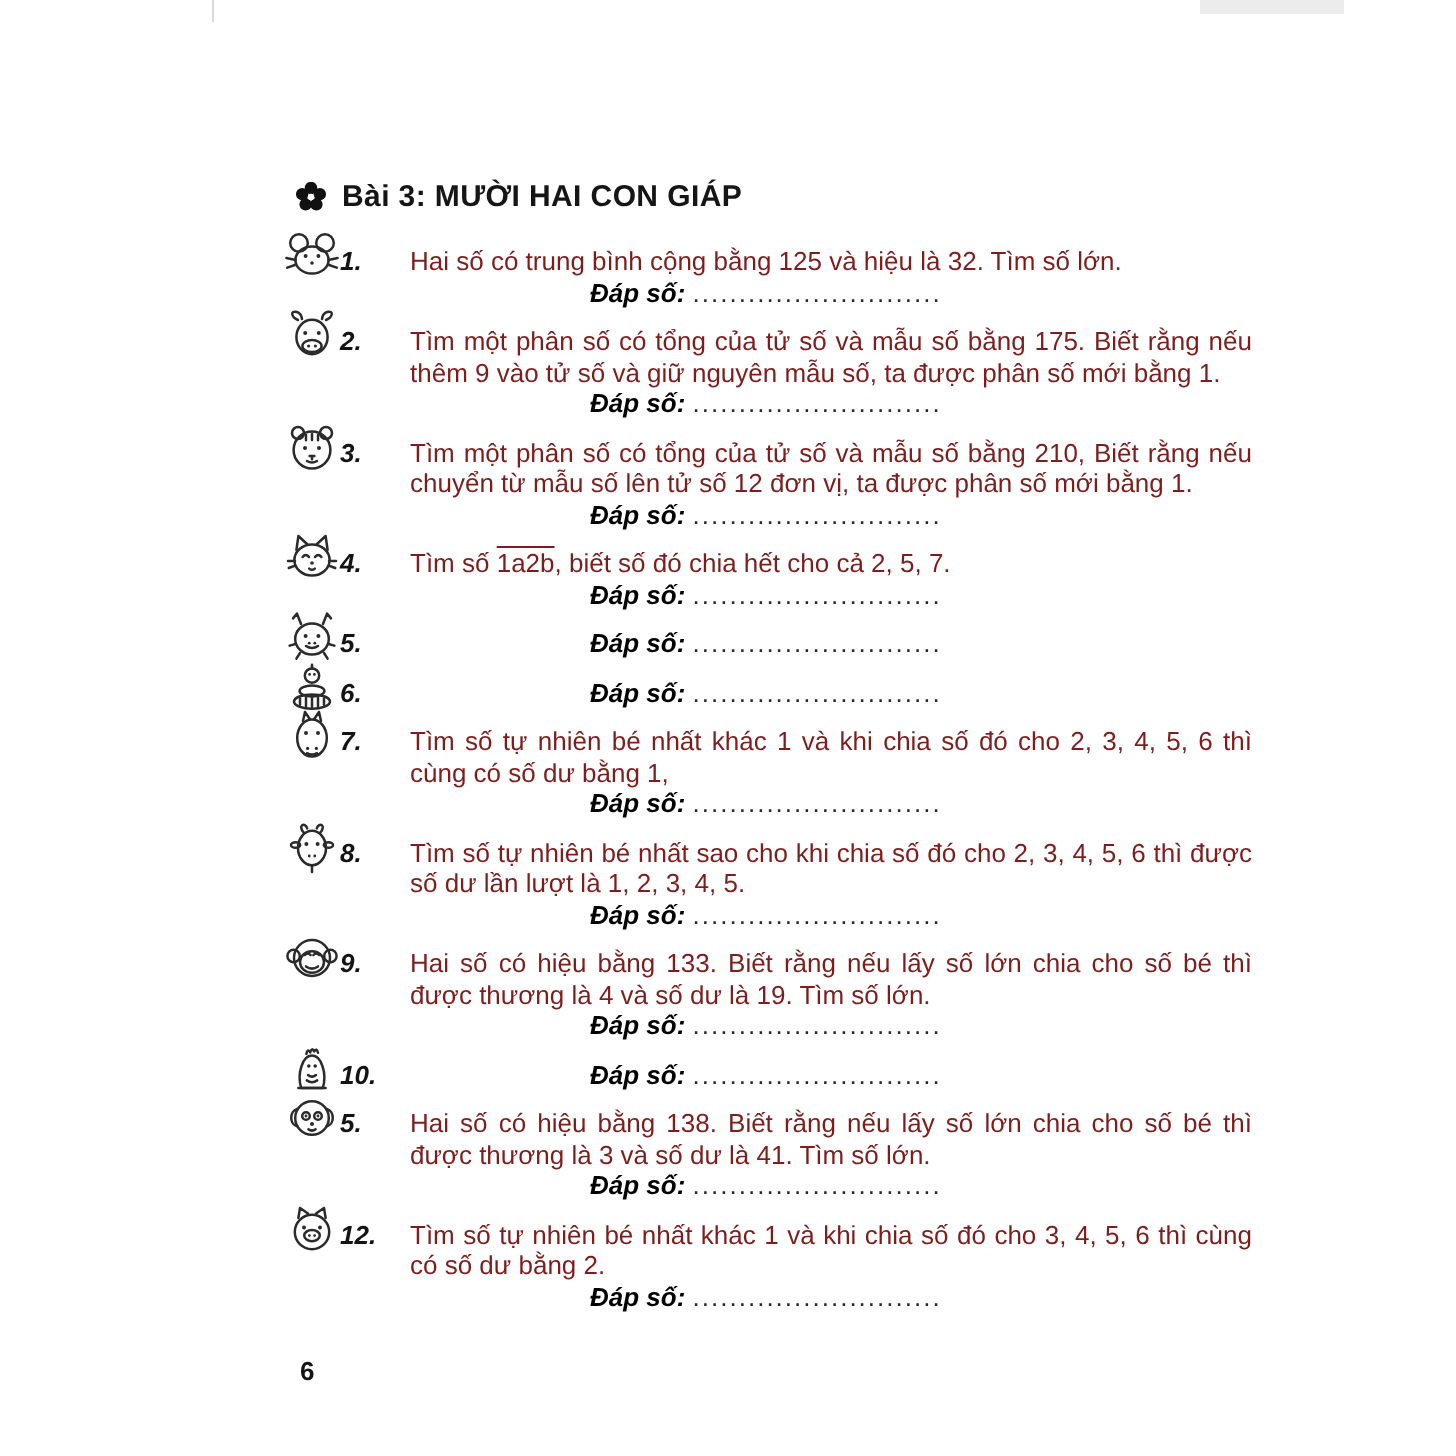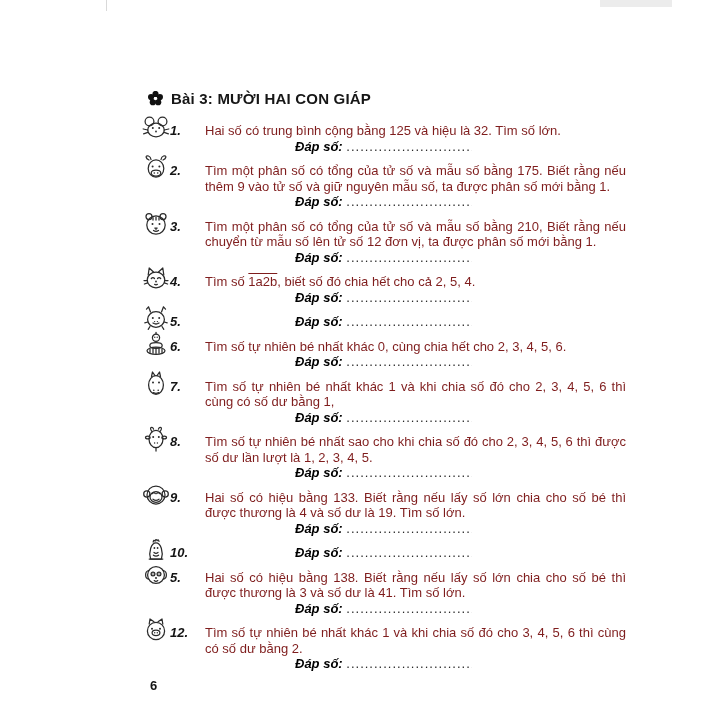--- a/index.html
+++ b/index.html
@@ -115,21 +115,21 @@
     <span class="zicon-box">
       <svg class="zicon" viewBox="0 0 28 28">
         <path d="M6.2 10 L7.2 3 L11.5 7 M21.8 10 L20.8 3 L16.5 7"></path>
         <ellipse cx="14" cy="15" rx="8.8" ry="7.8"></ellipse>
         <path d="M9.3 13.5 q1.6 -2 3.2 0 M15.5 13.5 q1.6 -2 3.2 0"></path>
         <circle class="f" cx="14" cy="16.5" r="0.9"></circle>
         <path d="M12.6 19.3 q1.4 1.2 2.8 0 M5.5 15.5 H2 M5.6 17.8 L2.4 19 M22.5 15.5 H26 M22.4 17.8 L25.6 19"></path>
       </svg>
     </span>
     <span class="pnum">4.</span>
-    <div class="ptext"><span>Tìm số </span><span class="ov">1a2b</span><span>, biết số đó chia hết cho cả 2, 5, 4.</span></div>
+    <div class="ptext"><span>Tìm số </span><span class="ov">1a2b</span><span>, biết số đó chia hết cho cả 2, 5, 7.</span></div>
     <div class="dapso">
       <span class="lbl">Đáp số:</span>
       <span class="dots">....................................................................</span>
     </div>
   </div>
 
   <div class="problem">
     <span class="zicon-box">
       <svg class="zicon" viewBox="0 0 28 28">
         <path d="M8.5 7 L6.5 1.8 M6.5 1.8 L4.5 4.2 M19.5 7 L21.5 1.8 M21.5 1.8 L23.5 4.2"></path>
@@ -154,21 +154,20 @@
         <circle cx="14" cy="7.8" r="3.6"></circle>
         <circle class="f" cx="12.8" cy="7.2" r="0.7"></circle>
           <circle class="f" cx="15.2" cy="7.2" r="0.7"></circle>
         <path d="M14 4.2 V2.4"></path>
         <ellipse cx="14" cy="15.5" rx="6.2" ry="2.8"></ellipse>
         <ellipse cx="14" cy="20.8" rx="9" ry="3.6"></ellipse>
         <path d="M8 19.2 v3.2 M11 18.2 v5 M14 17.8 v5.6 M17 18.2 v5 M20 19.2 v3.2"></path>
       </svg>
     </span>
     <span class="pnum">6.</span>
-    <div class="ptext">Tìm số tự nhiên bé nhất khác 0, cùng chia hết cho 2, 3, 4, 5, 6.</div>
     <div class="dapso">
       <span class="lbl">Đáp số:</span>
       <span class="dots">....................................................................</span>
     </div>
   </div>
 
   <div class="problem">
     <span class="zicon-box">
       <svg class="zicon" viewBox="0 0 28 28">
         <path d="M9.5 6.5 L10.5 2 L13 5.6 M18.5 6.5 L17.5 2 L15 5.6"></path>

